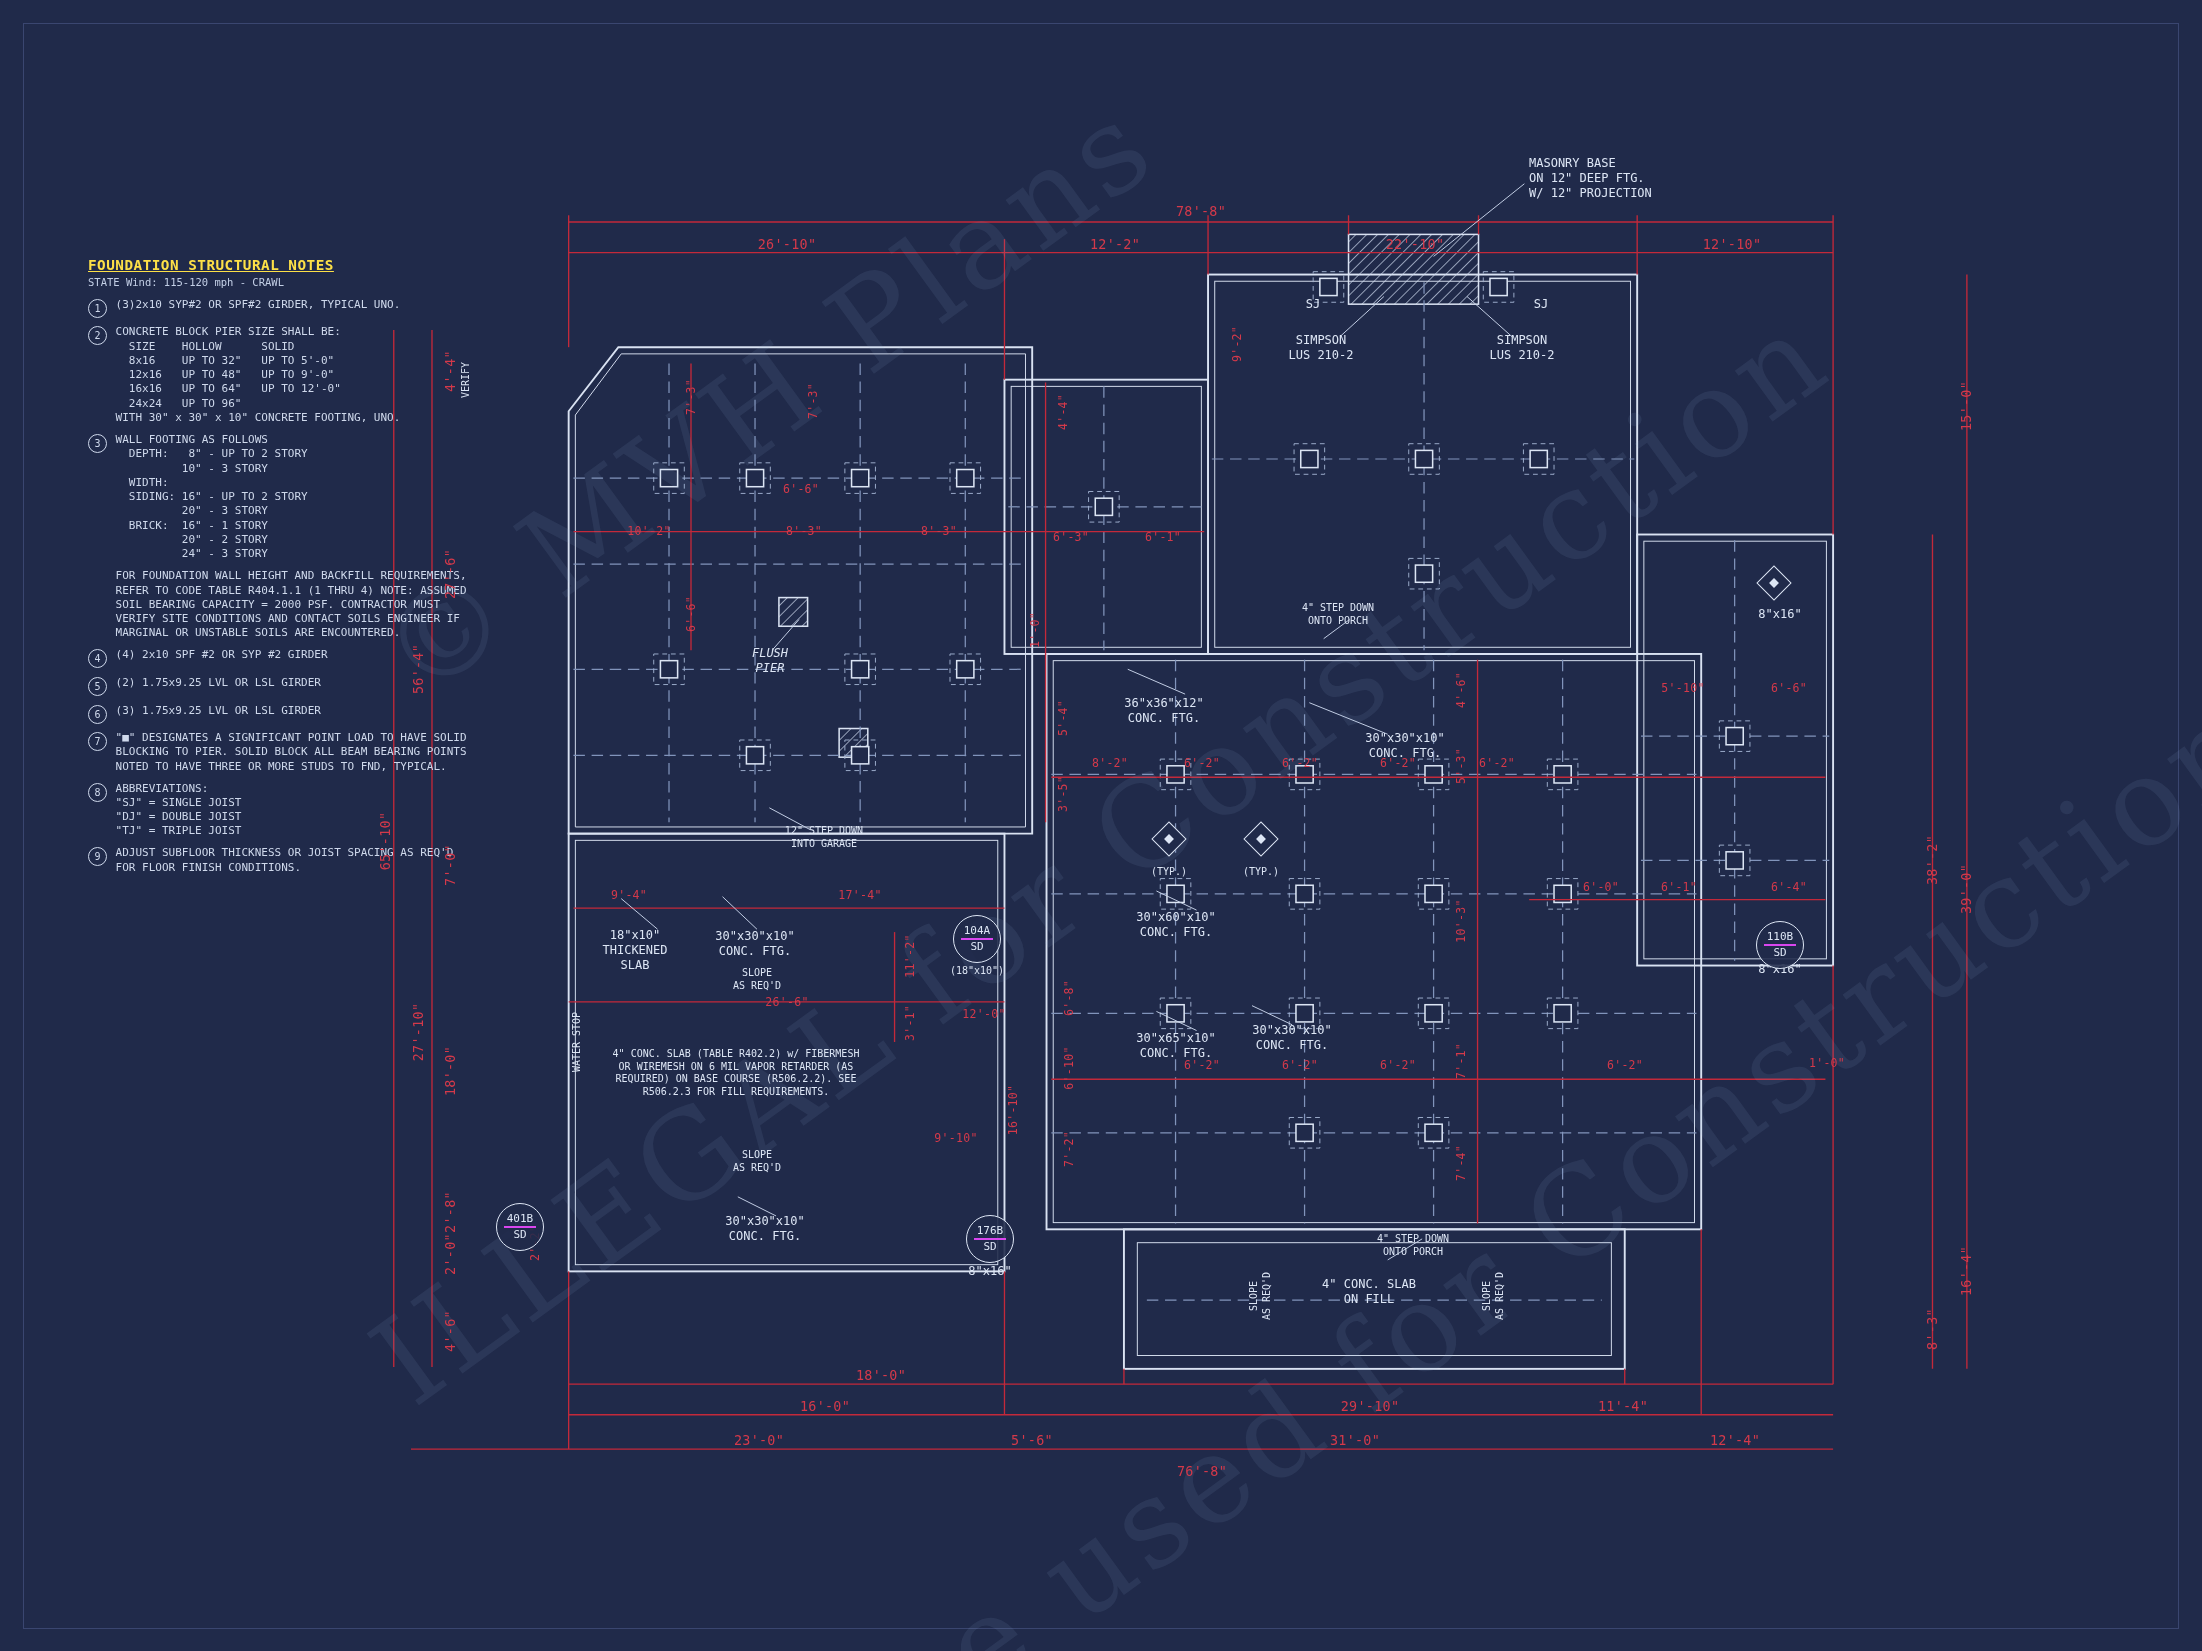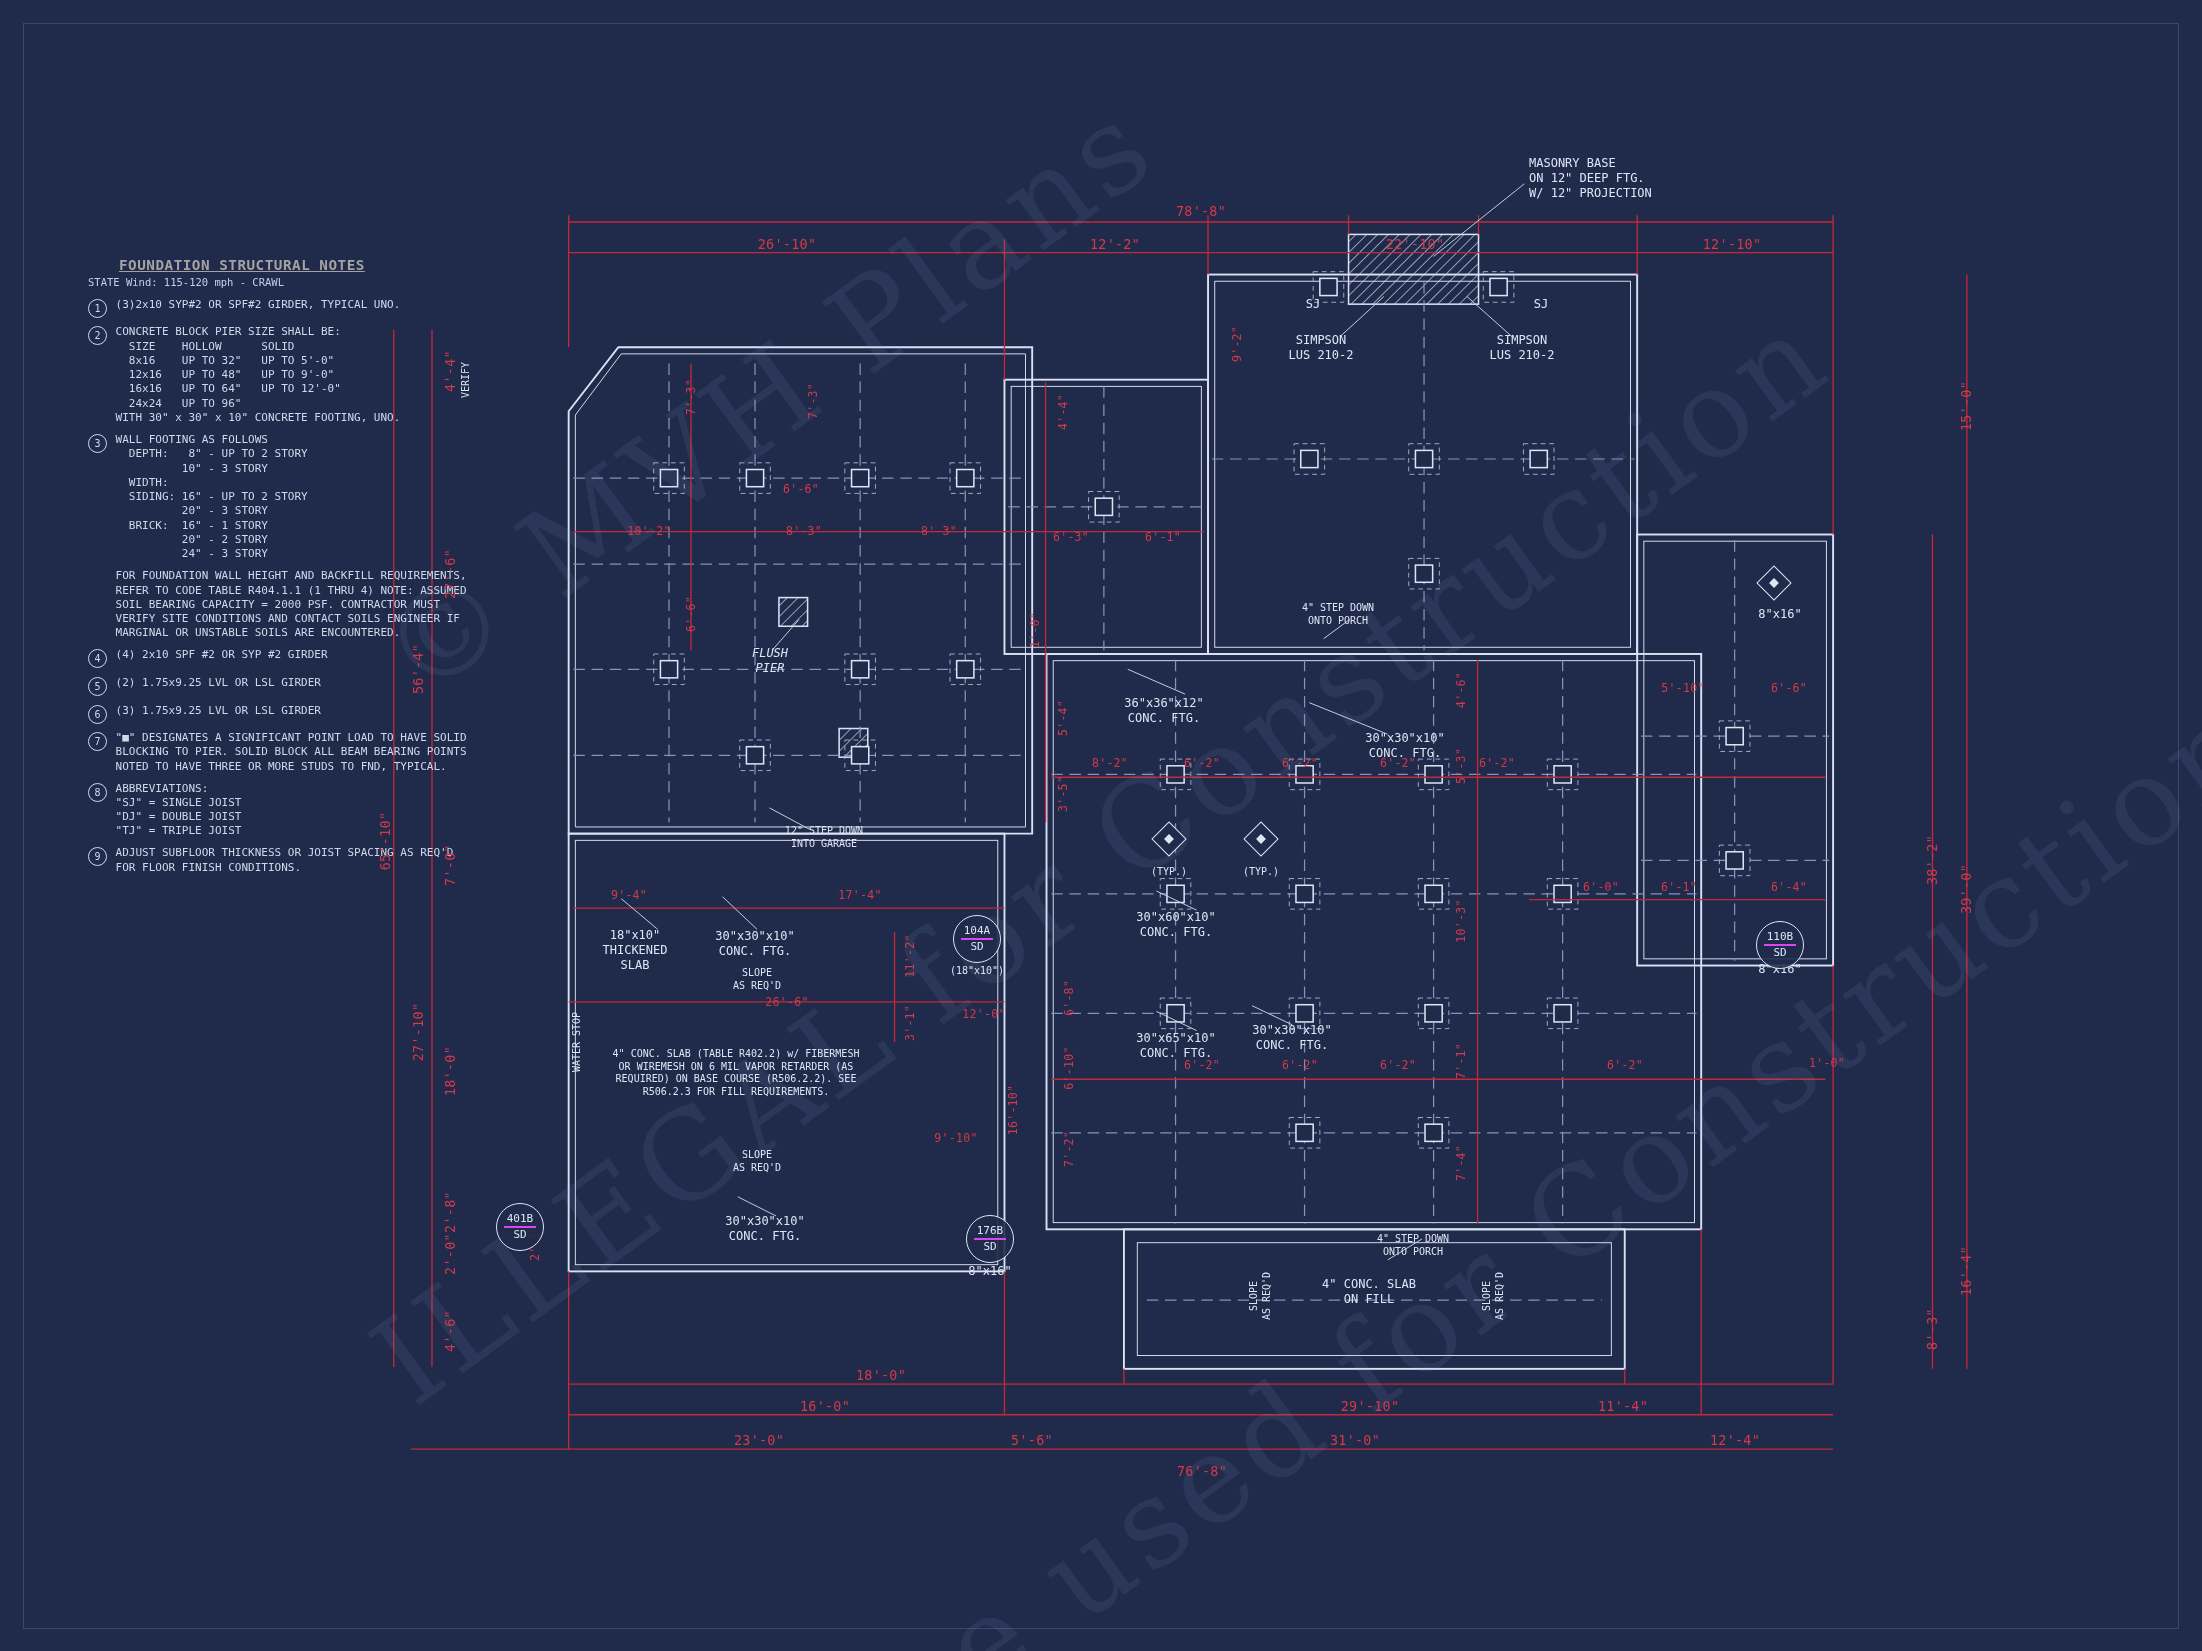--- a/index.html
+++ b/index.html
@@ -5,21 +5,21 @@
   html,body{margin:0;padding:0;background:#10172e;}
   .sheet{position:relative;width:2202px;height:1652px;background:#202a4a;overflow:hidden;
          font-family:"DejaVu Sans Mono","Liberation Mono",monospace;color:#d8e2f2;}
   .frame{position:absolute;left:23px;top:23px;right:23px;bottom:23px;border:1px solid #3a4670;pointer-events:none;}
   svg.plan{position:absolute;left:0;top:0;}
   .watermark{position:absolute;left:50%;top:52%;transform:translate(-50%,-50%) rotate(-36deg);
              color:rgba(150,172,212,0.10);font-size:122px;font-family:"DejaVu Serif",serif;
              white-space:pre;text-align:center;line-height:1.55;pointer-events:none;letter-spacing:5.7px;}
   
   .notes{position:absolute;left:88px;top:256px;width:388px;font-size:11px;line-height:1.3;color:#cfd9ec;}
-  .notes .ttl{font-size:14.3px;font-weight:bold;text-decoration:underline;letter-spacing:0.5px;color:#a3a3a3;margin-bottom:1.9px;margin-left:31px;}
+  .notes .ttl{font-size:14.3px;font-weight:bold;text-decoration:underline;letter-spacing:0.5px;color:#fde047;margin-bottom:1.9px;}
   .notes .sub{font-size:10.5px;margin-bottom:7.6px;color:#c3cfe6;}
   .note-item{display:flex;gap:8.6px;margin-top:7.6px;align-items:flex-start;}
   .note-num{flex:0 0 auto;width:17px;height:17px;border:1.1px solid #cfd9ec;border-radius:50%;
             display:flex;align-items:center;justify-content:center;font-size:10px;margin-top:1px;}
   .note-text{white-space:pre-wrap;}
   
   .lbl{position:absolute;transform:translate(-50%,-50%) rotate(var(--r,0deg));white-space:pre;
        text-align:center;line-height:1.25;pointer-events:none;}
   .lbl.dim{color:#d4394a;font-size:13.4px;letter-spacing:0.3px;}
   .lbl.sm{font-size:11.5px;}

